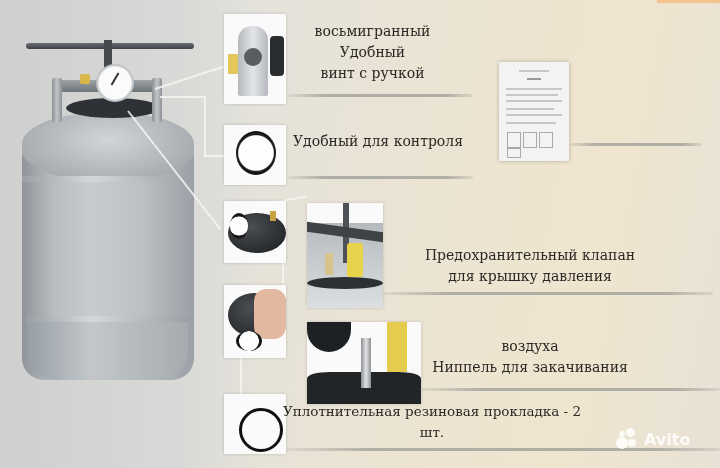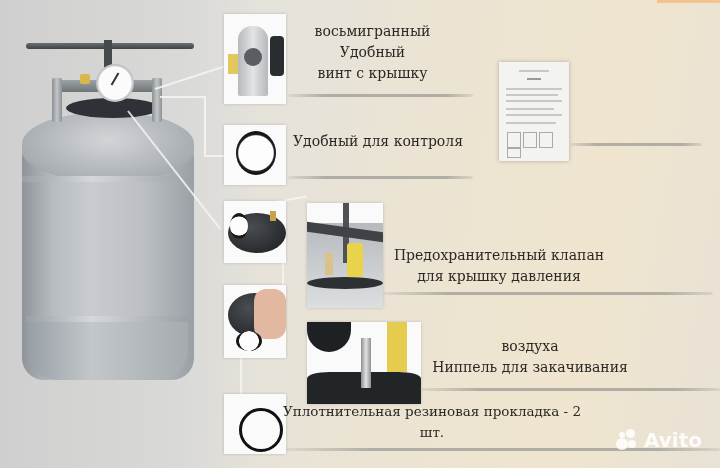--- a/index.html
+++ b/index.html
@@ -40,21 +40,21 @@
   .disk{position:absolute;border-radius:50%;background:radial-gradient(ellipse at 40% 35%,#4a4e52,#23272a 80%);}
   .ring-icon{position:absolute;left:15px;top:14px;width:38px;height:38px;border:3px solid #111;border-radius:50%;}
   
   .caption{position:absolute;text-align:center;color:#2b2724;font-size:14px;line-height:21px;}
   .underline{position:absolute;height:3px;background:linear-gradient(90deg,rgba(150,150,145,.15),rgba(150,150,145,.7) 20%,rgba(150,150,145,.7) 85%,rgba(150,150,145,.2));border-radius:2px;}
   .doc{position:absolute;left:499px;top:62px;width:70px;height:99px;background:#f3f3f2;
     box-shadow:0 0 4px rgba(0,0,0,.25);}
   .doc .ln{position:absolute;left:7px;height:2px;background:#c8c8c8;}
   .doc .box{position:absolute;width:12px;height:14px;border:1px solid #aaa;}
   .avito{position:absolute;left:616px;top:428px;display:flex;align-items:center;gap:4px;
-    color:rgba(255,255,255,.85);font-family:"DejaVu Sans","Liberation Sans",sans-serif;font-size:20px;font-weight:bold;}
+    color:rgba(255,255,255,.85);font-family:"DejaVu Sans","Liberation Sans",sans-serif;font-size:16px;font-weight:bold;}
   .avito-dots{position:relative;width:24px;height:22px;}
   .avito-dots span{position:absolute;border-radius:50%;background:rgba(255,255,255,.85);}
 </style>
 </head>
 <body>
 
 <div class="stage">
   <div class="bg-shadow"></div>
   <div class="orange-strip"></div>
 
@@ -132,32 +132,32 @@
     <div class="ln" style="top:60px;width:50px"></div>
     <div class="box" style="left:8px;top:70px"></div>
     <div class="box" style="left:24px;top:70px"></div>
     <div class="box" style="left:40px;top:70px"></div>
     <div class="box" style="left:8px;top:86px;height:8px"></div>
   </div>
 
   <div class="caption" style="left:285px;top:21px;width:175px;">
     <div>восьмигранный</div>
     <div>Удобный</div>
-    <div>винт  с крышку</div>
+    <div>винт  с ручкой</div>
   </div>
   <div class="underline" style="left:288px;top:94px;width:185px;"></div>
 
   <div class="caption" style="left:286px;top:131px;width:184px;">
     <div>Удобный для контроля</div>
   </div>
   <div class="underline" style="left:288px;top:176px;width:185px;"></div>
 
   <div class="underline" style="left:570px;top:143px;width:132px;"></div>
 
-  <div class="caption" style="left:384px;top:245px;width:230px;">
+  <div class="caption" style="left:415px;top:245px;width:230px;">
     <div>Предохранительный клапан</div>
     <div>для крышку давления</div>
   </div>
   <div class="underline" style="left:383px;top:292px;width:330px;"></div>
 
   <div class="caption" style="left:425px;top:336px;width:210px;">
     <div>воздуха</div>
     <div>Ниппель для закачивания</div>
   </div>
   <div class="underline" style="left:420px;top:388px;width:300px;"></div>

